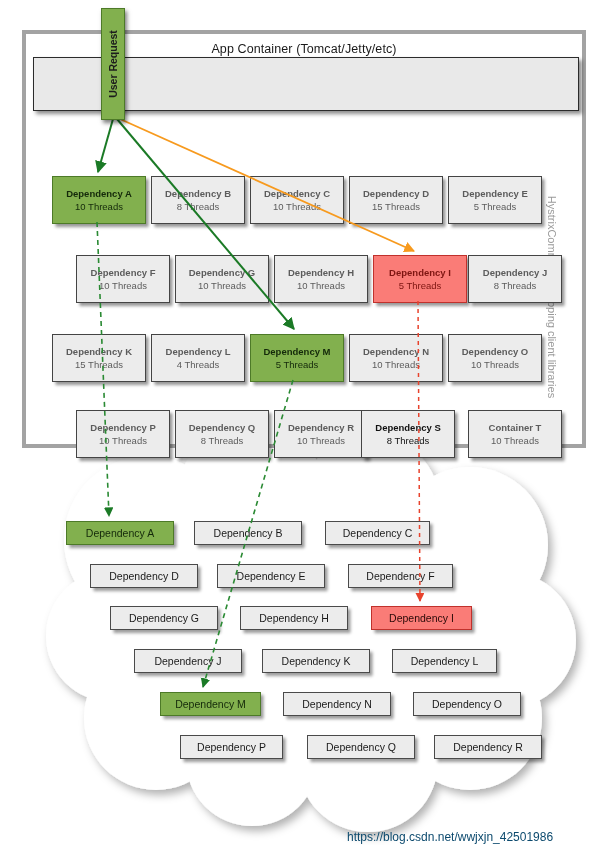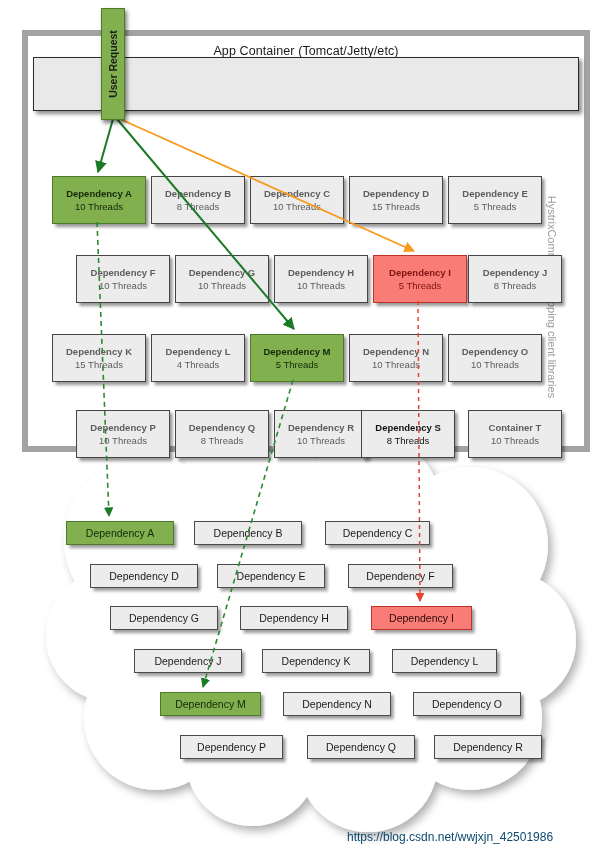--- a/index.html
+++ b/index.html
@@ -12,21 +12,21 @@
   #stage{position:absolute;left:0;top:0;width:612px;height:845px;}
 
   
   .svg-layer{position:absolute;left:0;top:0;width:612px;height:845px;pointer-events:none;}
   #cloud-layer{z-index:1;}
   #arrow-layer{z-index:6;}
 
   
   #app-container{
     position:absolute;left:22px;top:30px;width:556px;height:410px;
-    background:#fff;border:6px solid #a3a3a3;z-index:2;
+    background:#fff;border:4px solid #a3a3a3;z-index:2;
   }
   #app-container-title{
     position:absolute;left:0;top:8px;width:556px;text-align:center;
     font-size:12.5px;color:#1a1a1a;letter-spacing:.1px;
   }
   
   #app-bar{
     position:absolute;left:33px;top:57px;width:544px;height:52px;
     background:#e9e9e9;border:1.6px solid #2b2b2b;
     box-shadow:3px 3px 4px rgba(0,0,0,.45);

